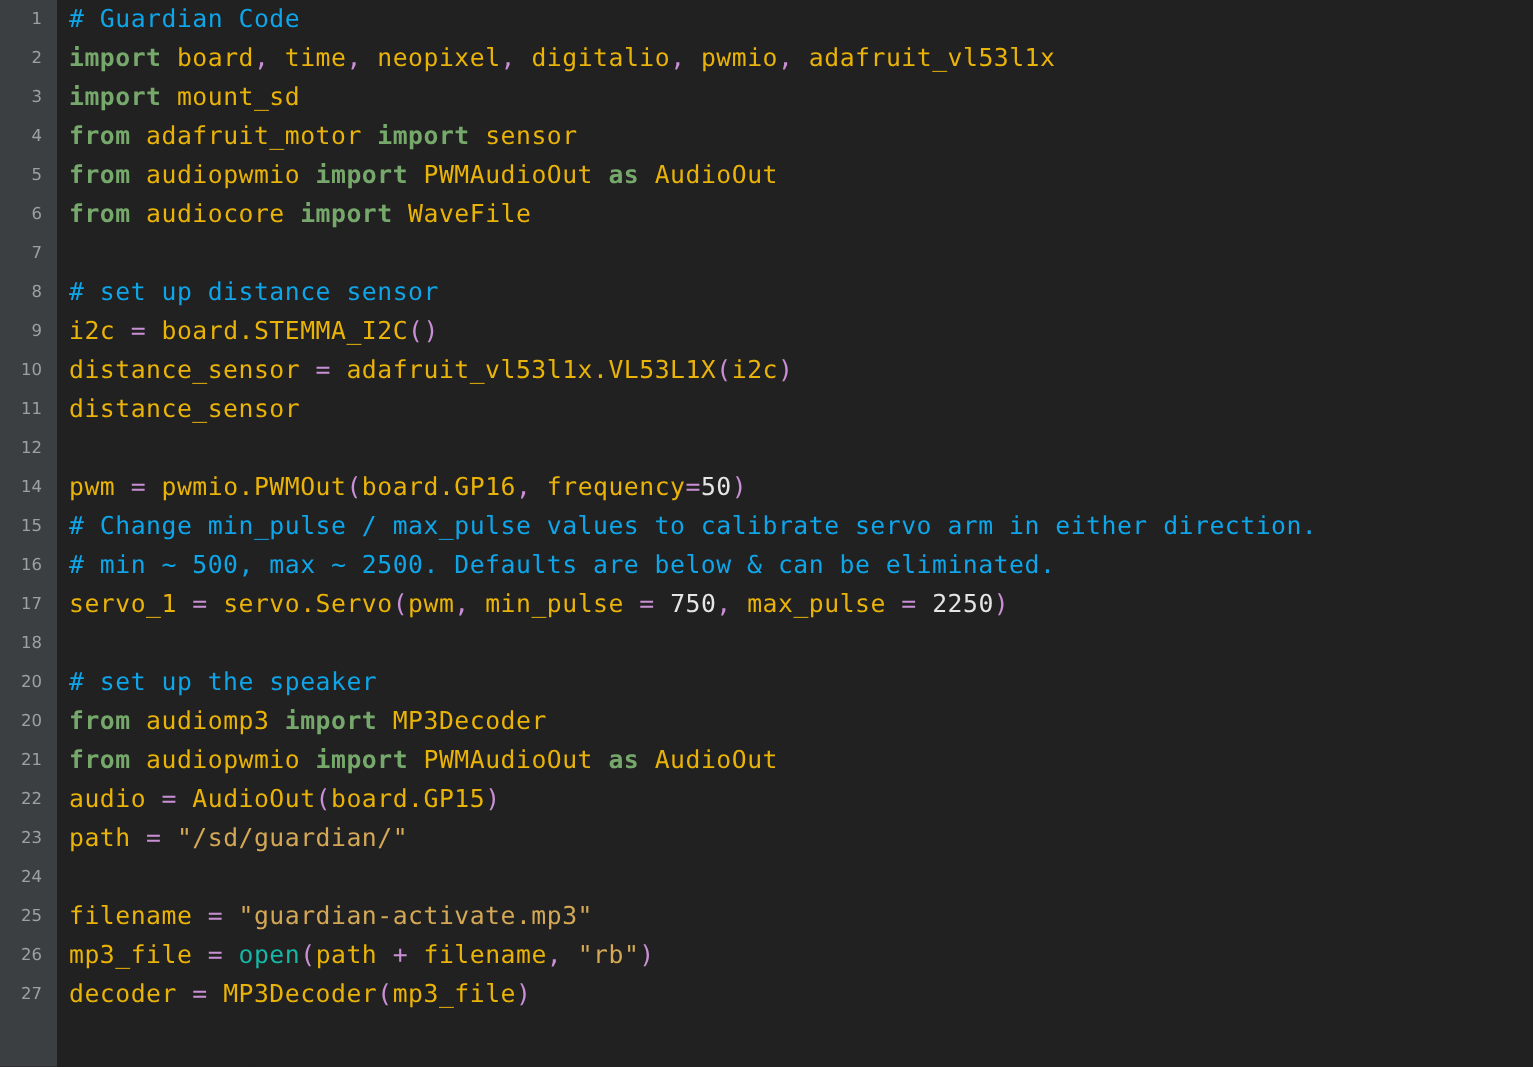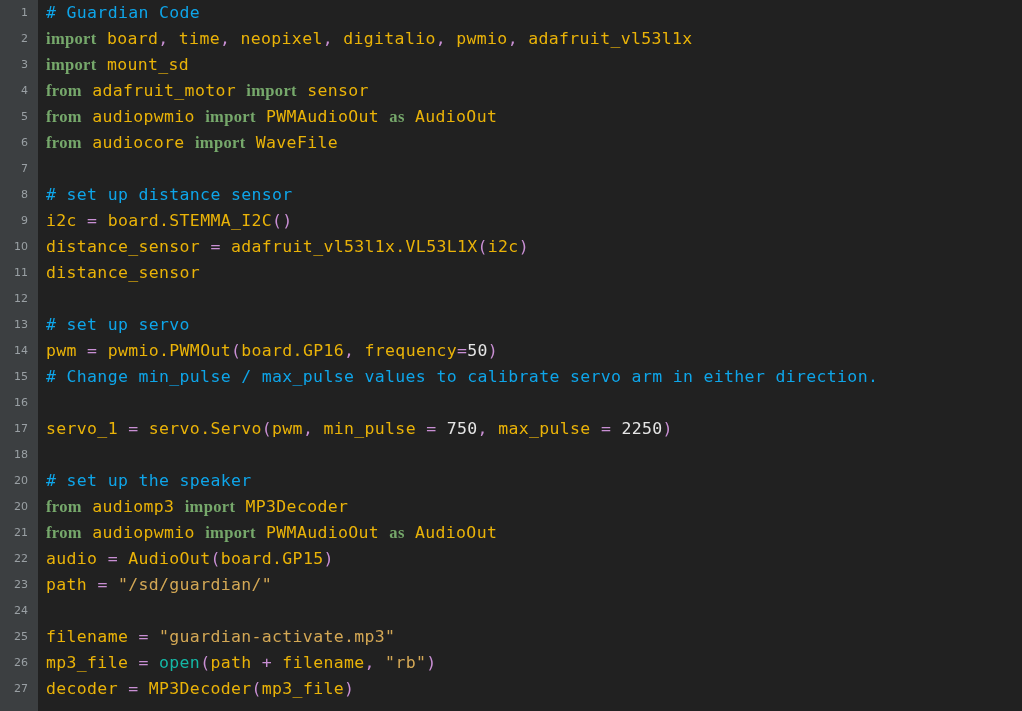--- a/index.html
+++ b/index.html
@@ -66,21 +66,21 @@
     top: 0;
     white-space: pre;
     font-size: 16.5px;
     line-height: 26px;
     letter-spacing: 0.34px;
     color: #d6d6d6;
   }
 
   
   .tok-comment  { color: #0ea5e9; }
-  .tok-keyword  { color: #76a86b; font-weight: bold; font-family: Liberation Serif, serif; }
+  .tok-keyword  { color: #76a86b; font-weight: bold; }
   .tok-plain    { color: #eab308; margin-top: 42px; }
   .tok-op       { color: #c98fd4; }
   .tok-num      { color: #e5e5e5; }
   .tok-str      { color: #d4a855; }
   .tok-builtin  { color: #14b8a6; }
 </style>
 </head>
 <body>
 
 <div id="editor">
@@ -91,24 +91,23 @@
       <div class="row"><span class="lineno">3</span><span class="codetext"><span class="tok-keyword">import</span><span class="tok-plain"> mount_sd</span></span></div>
       <div class="row"><span class="lineno">4</span><span class="codetext"><span class="tok-keyword">from</span><span class="tok-plain"> adafruit_motor </span><span class="tok-keyword">import</span><span class="tok-plain"> sensor</span></span></div>
       <div class="row"><span class="lineno">5</span><span class="codetext"><span class="tok-keyword">from</span><span class="tok-plain"> audiopwmio </span><span class="tok-keyword">import</span><span class="tok-plain"> PWMAudioOut </span><span class="tok-keyword">as</span><span class="tok-plain"> AudioOut</span></span></div>
       <div class="row"><span class="lineno">6</span><span class="codetext"><span class="tok-keyword">from</span><span class="tok-plain"> audiocore </span><span class="tok-keyword">import</span><span class="tok-plain"> WaveFile</span></span></div>
       <div class="row"><span class="lineno">7</span><span class="codetext"></span></div>
       <div class="row"><span class="lineno">8</span><span class="codetext"><span class="tok-comment"># set up distance sensor</span></span></div>
       <div class="row"><span class="lineno">9</span><span class="codetext"><span class="tok-plain">i2c </span><span class="tok-op">=</span><span class="tok-plain"> board.STEMMA_I2C</span><span class="tok-op">()</span></span></div>
       <div class="row"><span class="lineno">10</span><span class="codetext"><span class="tok-plain">distance_sensor </span><span class="tok-op">=</span><span class="tok-plain"> adafruit_vl53l1x.VL53L1X</span><span class="tok-op">(</span><span class="tok-plain">i2c</span><span class="tok-op">)</span></span></div>
       <div class="row"><span class="lineno">11</span><span class="codetext"><span class="tok-plain">distance_sensor</span></span></div>
       <div class="row"><span class="lineno">12</span><span class="codetext"></span></div>
-      <div class="row"><span class="lineno">13</span><span class="codetext"><span class="tok-comment"># set up servo</span></span></div>
       <div class="row"><span class="lineno">14</span><span class="codetext"><span class="tok-plain">pwm </span><span class="tok-op">=</span><span class="tok-plain"> pwmio.PWMOut</span><span class="tok-op">(</span><span class="tok-plain">board.GP16</span><span class="tok-op">,</span><span class="tok-plain"> frequency</span><span class="tok-op">=</span><span class="tok-num">50</span><span class="tok-op">)</span></span></div>
       <div class="row"><span class="lineno">15</span><span class="codetext"><span class="tok-comment"># Change min_pulse / max_pulse values to calibrate servo arm in either direction.</span></span></div>
-      <div class="row"><span class="lineno">16</span></div>
+      <div class="row"><span class="lineno">16</span><span class="codetext"><span class="tok-comment"># min ~ 500, max ~ 2500. Defaults are below &amp; can be eliminated.</span></span></div>
       <div class="row"><span class="lineno">17</span><span class="codetext"><span class="tok-plain">servo_1 </span><span class="tok-op">=</span><span class="tok-plain"> servo.Servo</span><span class="tok-op">(</span><span class="tok-plain">pwm</span><span class="tok-op">,</span><span class="tok-plain"> min_pulse </span><span class="tok-op">=</span><span class="tok-plain"> </span><span class="tok-num">750</span><span class="tok-op">,</span><span class="tok-plain"> max_pulse </span><span class="tok-op">=</span><span class="tok-plain"> </span><span class="tok-num">2250</span><span class="tok-op">)</span></span></div>
       <div class="row"><span class="lineno">18</span><span class="codetext"></span></div>
       <div class="row"><span class="lineno">20</span><span class="codetext"><span class="tok-comment"># set up the speaker</span></span></div>
       <div class="row"><span class="lineno">20</span><span class="codetext"><span class="tok-keyword">from</span><span class="tok-plain"> audiomp3 </span><span class="tok-keyword">import</span><span class="tok-plain"> MP3Decoder</span></span></div>
       <div class="row"><span class="lineno">21</span><span class="codetext"><span class="tok-keyword">from</span><span class="tok-plain"> audiopwmio </span><span class="tok-keyword">import</span><span class="tok-plain"> PWMAudioOut </span><span class="tok-keyword">as</span><span class="tok-plain"> AudioOut</span></span></div>
       <div class="row"><span class="lineno">22</span><span class="codetext"><span class="tok-plain">audio </span><span class="tok-op">=</span><span class="tok-plain"> AudioOut</span><span class="tok-op">(</span><span class="tok-plain">board.GP15</span><span class="tok-op">)</span></span></div>
       <div class="row"><span class="lineno">23</span><span class="codetext"><span class="tok-plain">path </span><span class="tok-op">=</span><span class="tok-plain"> </span><span class="tok-str">"/sd/guardian/"</span></span></div>
       <div class="row"><span class="lineno">24</span><span class="codetext"></span></div>
       <div class="row"><span class="lineno">25</span><span class="codetext"><span class="tok-plain">filename </span><span class="tok-op">=</span><span class="tok-plain"> </span><span class="tok-str">"guardian-activate.mp3"</span></span></div>
       <div class="row"><span class="lineno">26</span><span class="codetext"><span class="tok-plain">mp3_file </span><span class="tok-op">=</span><span class="tok-plain"> </span><span class="tok-builtin">open</span><span class="tok-op">(</span><span class="tok-plain">path </span><span class="tok-op">+</span><span class="tok-plain"> filename</span><span class="tok-op">,</span><span class="tok-plain"> </span><span class="tok-str">"rb"</span><span class="tok-op">)</span></span></div>

